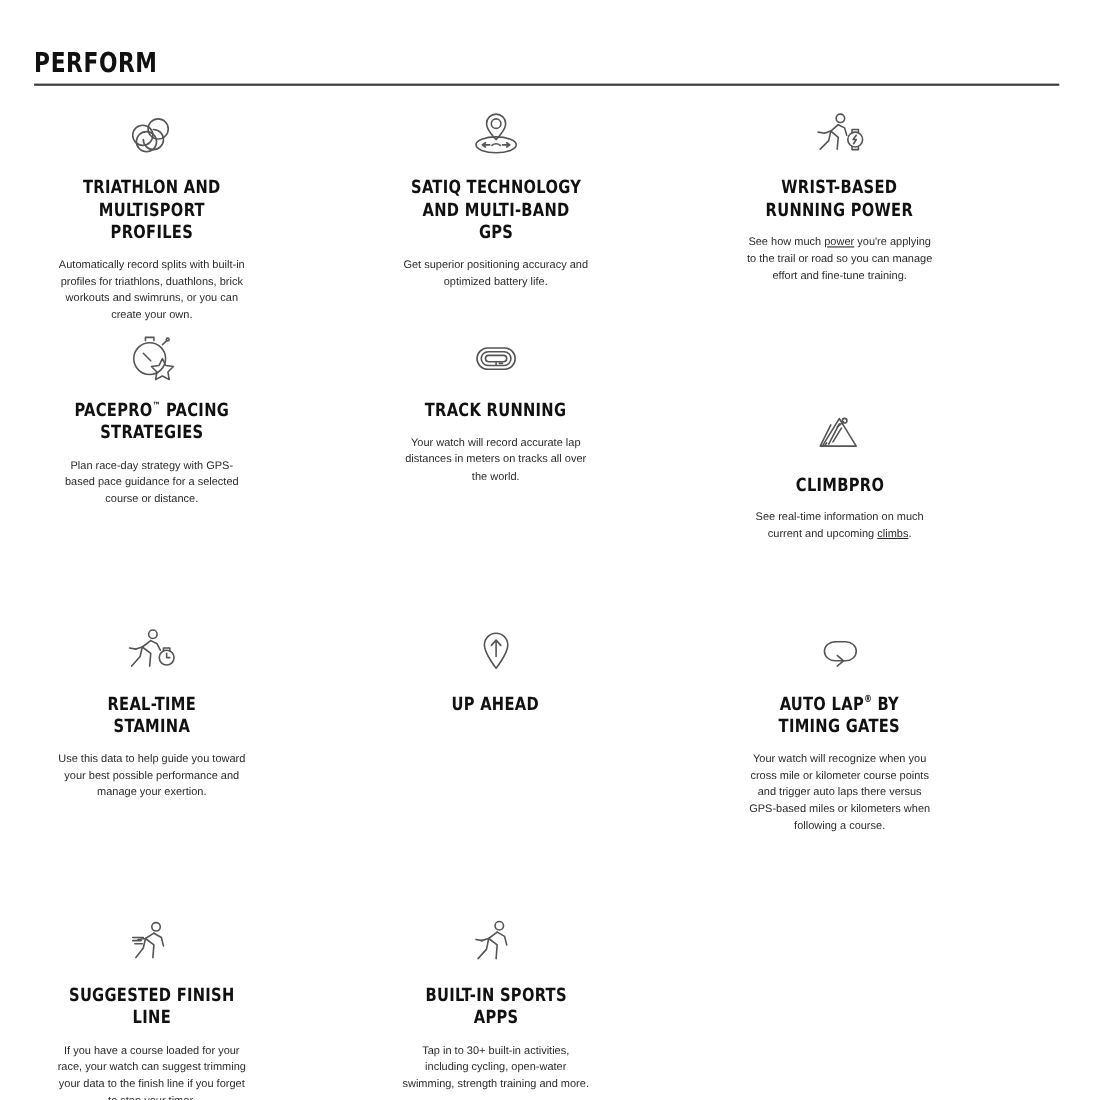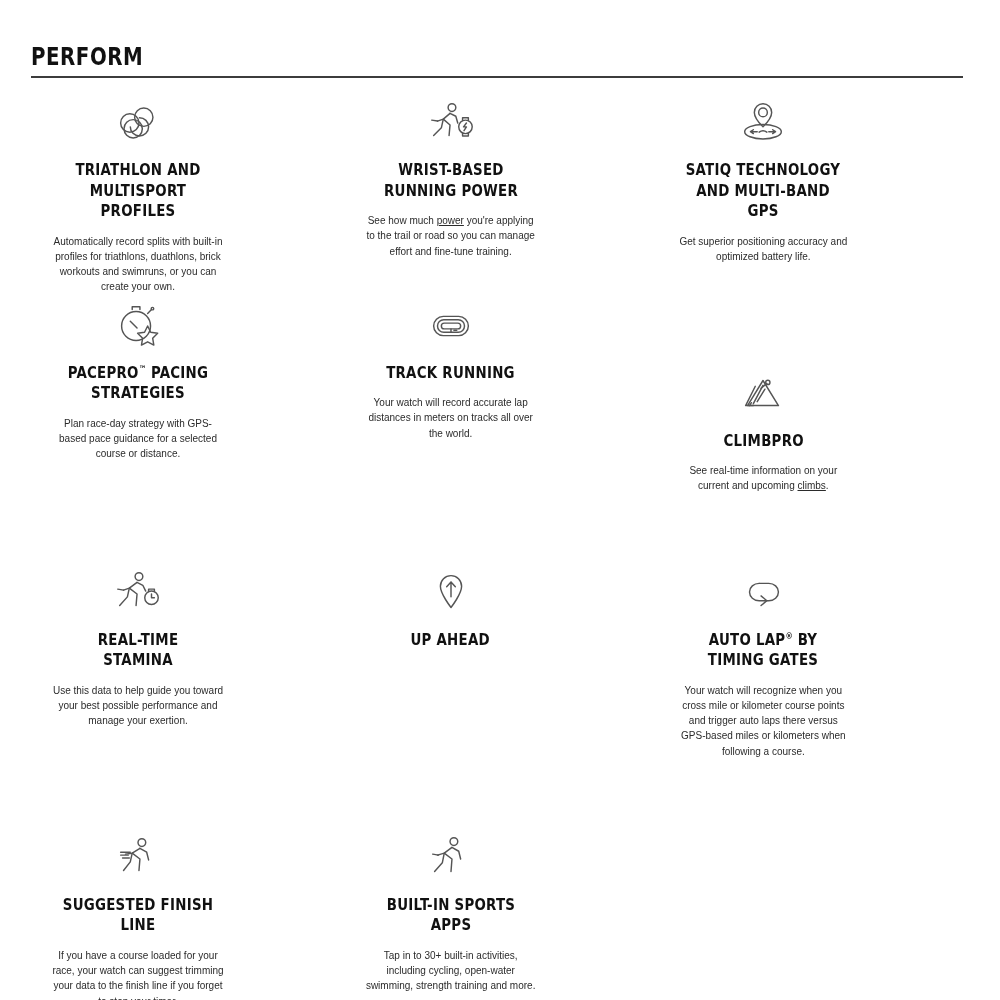--- a/index.html
+++ b/index.html
@@ -122,52 +122,52 @@
             <path d="M24 32 a9.5 9.5 0 1 0 9.5 -9.5"></path>
             <circle cx="27" cy="34" r="9.5"></circle>
           </svg>
         </div>
         <h3 class="card-title">TRIATHLON AND MULTISPORT PROFILES</h3>
         <p class="card-body">Automatically record splits with built-in profiles for triathlons, duathlons, brick workouts and swimruns, or you can create your own.</p>
       </div>
       <div class="cell">
         <div class="icon-wrap">
           <svg width="62" height="54" viewBox="0 0 64 56" fill="none" stroke="#555555" stroke-width="1.5" stroke-linecap="round" stroke-linejoin="round">
+            <path d="M32 8 a9 9 0 0 1 9 9 c0 6 -9 15 -9 15 s-9 -9 -9 -15 a9 9 0 0 1 9 -9 z"></path>
+            <circle cx="32" cy="17" r="4.5"></circle>
+            <ellipse cx="32" cy="37" rx="19" ry="7.5"></ellipse>
+            <path d="M19 37 h7 m-4 -2 l-3 2 l3 2"></path>
+            <path d="M45 37 h-7 m4 -2 l3 2 l-3 2"></path>
+            <path d="M28 37.5 q4 -3 8 0"></path>
+          </svg>
+        </div>
+        <h3 class="card-title">SATIQ TECHNOLOGY AND MULTI-BAND GPS</h3>
+        <p class="card-body">Get superior positioning accuracy and optimized battery life.</p>
+      </div>
+      <div class="cell">
+        <div class="icon-wrap">
+          <svg width="62" height="54" viewBox="0 0 64 56" fill="none" stroke="#555555" stroke-width="1.5" stroke-linecap="round" stroke-linejoin="round">
             <circle cx="33" cy="12" r="4"></circle>
             <path d="M31 18 l-7 6 l-6 2"></path>
             <path d="M31 18 l6 3 l2 7"></path>
             <path d="M24 24 l-2 9 l-8 8"></path>
             <path d="M24 24 l7 6 l-1 11"></path>
             <path d="M18 26 l-6 -1"></path>
             <circle cx="47" cy="32" r="7"></circle>
             <path d="M44 25.5 l0 -3 l6 0 l0 3"></path>
             <path d="M44 38.5 l0 3 l6 0 l0 -3"></path>
             <path d="M48 28 l-3 4 l3 0 l-2.5 4"></path>
           </svg>
         </div>
         <h3 class="card-title">WRIST-BASED RUNNING POWER</h3>
         <p class="card-body"><span>See how much </span><span class="lnk">power</span><span> you're applying to the trail or road so you can manage effort and fine-tune training.</span></p>
       </div>
       <div class="cell">
         <div class="icon-wrap">
           <svg width="62" height="54" viewBox="0 0 64 56" fill="none" stroke="#555555" stroke-width="1.5" stroke-linecap="round" stroke-linejoin="round">
-            <path d="M32 8 a9 9 0 0 1 9 9 c0 6 -9 15 -9 15 s-9 -9 -9 -15 a9 9 0 0 1 9 -9 z"></path>
-            <circle cx="32" cy="17" r="4.5"></circle>
-            <ellipse cx="32" cy="37" rx="19" ry="7.5"></ellipse>
-            <path d="M19 37 h7 m-4 -2 l-3 2 l3 2"></path>
-            <path d="M45 37 h-7 m4 -2 l3 2 l-3 2"></path>
-            <path d="M28 37.5 q4 -3 8 0"></path>
-          </svg>
-        </div>
-        <h3 class="card-title">SATIQ TECHNOLOGY AND MULTI-BAND GPS</h3>
-        <p class="card-body">Get superior positioning accuracy and optimized battery life.</p>
-      </div>
-      <div class="cell">
-        <div class="icon-wrap">
-          <svg width="62" height="54" viewBox="0 0 64 56" fill="none" stroke="#555555" stroke-width="1.5" stroke-linecap="round" stroke-linejoin="round">
             <circle cx="30" cy="28" r="15"></circle>
             <path d="M26 11 l0 -3 l8 0 l0 3"></path>
             <path d="M24 23 l7 7"></path>
             <path d="M42 15 l4 -4"></path>
             <circle cx="47" cy="10" r="1.3"></circle>
             <path d="M42 28 l3.2 6.5 l7.2 1 l-5.2 5.1 l1.2 7.2 l-6.4 -3.4 l-6.4 3.4 l1.2 -7.2 l-5.2 -5.1 l7.2 -1 z"></path>
           </svg>
         </div>
         <h3 class="card-title"><span>PACEPRO</span><span class="tm">™</span><span> PACING STRATEGIES</span></h3>
         <p class="card-body">Plan race-day strategy with GPS-based pace guidance for a selected course or distance.</p>
@@ -191,21 +191,21 @@
             <path d="M32 14 L48 40 H16 Z"></path>
             <path d="M24 20 L14 40 h8"></path>
             <path d="M22 38 l10 -19"></path>
             <path d="M26 36 l8 -13"></path>
             <path d="M30 22 l6 -5"></path>
             <circle cx="37" cy="16" r="2.2"></circle>
             <path d="M18 40 l2 -3"></path>
           </svg>
         </div>
         <h3 class="card-title">CLIMBPRO</h3>
-        <p class="card-body"><span>See real-time information on your current and upcoming </span><span class="lnk">climbs</span><span>.</span></p>
+        <p class="card-body"><span>See real-time information on much current and upcoming </span><span class="lnk">climbs</span><span>.</span></p>
       </div>
       <div class="cell" style="margin-top: 68px;">
         <div class="icon-wrap">
           <svg width="62" height="54" viewBox="0 0 64 56" fill="none" stroke="#555555" stroke-width="1.5" stroke-linecap="round" stroke-linejoin="round">
             <circle cx="33" cy="11" r="4"></circle>
             <path d="M31 17 l-8 6 l-6 2"></path>
             <path d="M31 17 l6 3 l3 6"></path>
             <path d="M23 23 l-2 9 l-8 9"></path>
             <path d="M23 23 l8 6 l-1 12"></path>
             <path d="M17 25 l-6 -1"></path>

